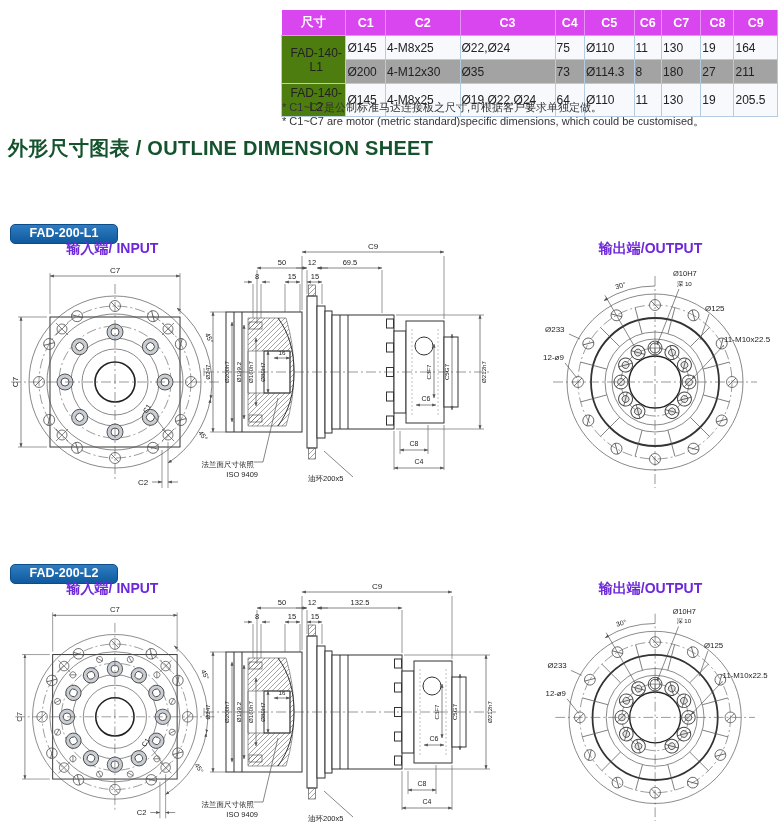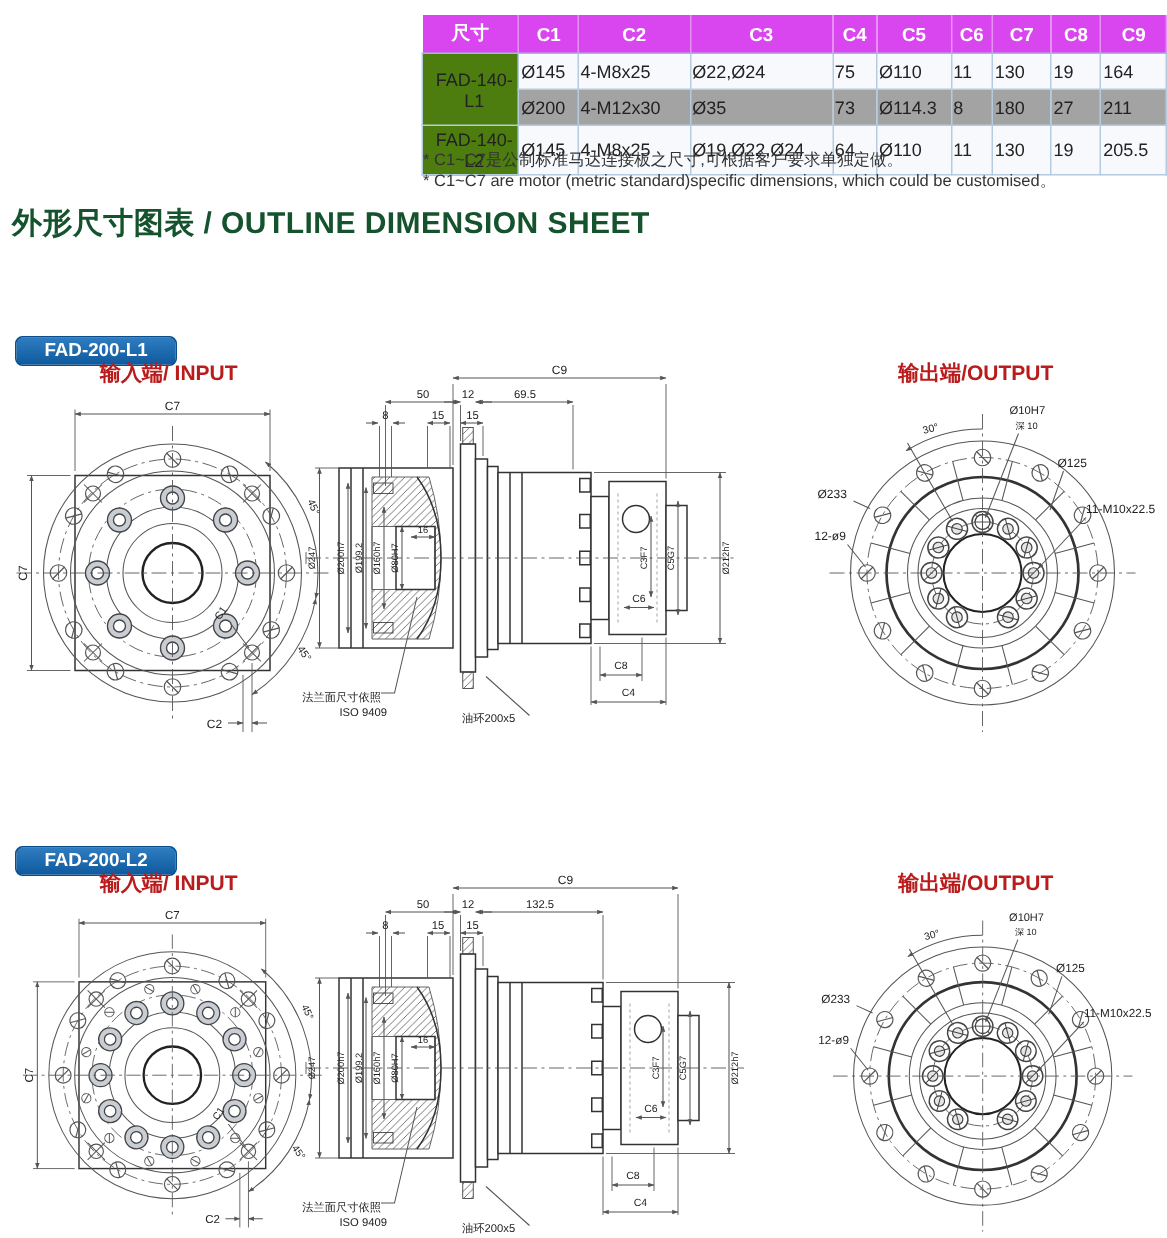--- a/index.html
+++ b/index.html
@@ -15,21 +15,21 @@
   .dims-table tr.alt td{background:#a3a3a3;}
   .dims-table td.model{text-align:center;padding-left:6px;background:#4d7c0f;}
   .footnotes{position:absolute;left:282px;top:100px;font-size:11px;line-height:14px;color:#333;}
 
   
   .heading{position:absolute;left:8px;top:135px;font-size:20px;font-weight:bold;
        color:#14532d;letter-spacing:.3px;white-space:nowrap;}
   .badge{position:absolute;left:10px;width:106px;height:18px;border-radius:5px;
        background:linear-gradient(#2f7cc0,#0f5a9e);border:1px solid #0a4d8a;
        color:#fff;font-size:12.5px;font-weight:bold;text-align:center;line-height:17px;margin-top:39px;}
-  .dtitle{position:absolute;font-size:14px;font-weight:bold;color:#b91c1c;text-align:center;width:215px;}
+  .dtitle{position:absolute;font-size:14px;font-weight:bold;color:#6d28d9;text-align:center;width:215px;}
 
   svg{position:absolute;overflow:visible;}
   svg text{font-family:"Liberation Sans",sans-serif;fill:#222;}
   .t6{font-size:6.2px;}.t7{font-size:7px;}.t75{font-size:7.5px;}.t8{font-size:8px;}
   .ol{stroke:#333;stroke-width:1;fill:none;}
   .olw{stroke:#333;stroke-width:1;fill:#fff;}
   .thin{stroke:#555;stroke-width:.7;fill:none;}
   .cl{stroke:#555;stroke-width:.6;stroke-dasharray:10 3 2 3;fill:none;}
   .ext{stroke:#555;stroke-width:.6;fill:none;}
   .hid{stroke:#999;stroke-width:.6;stroke-dasharray:2 2;}

